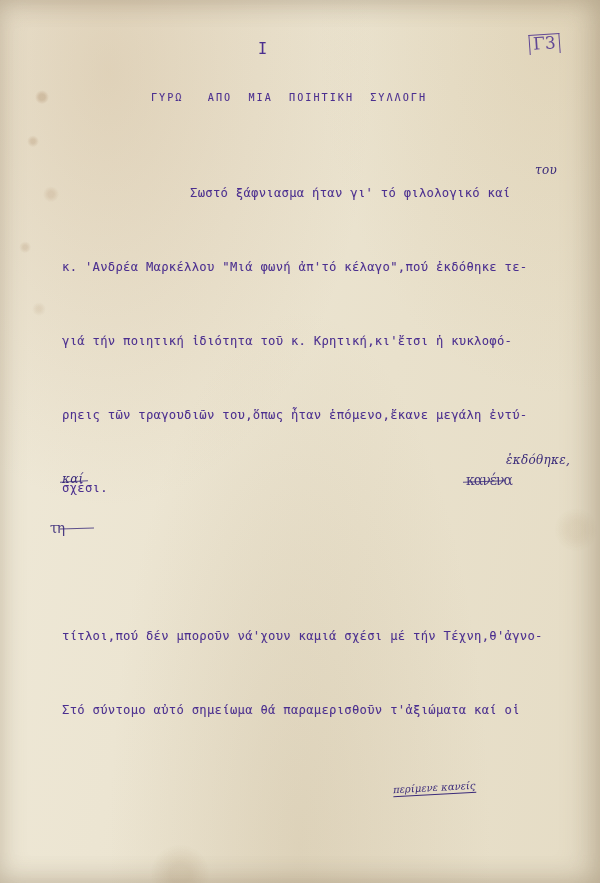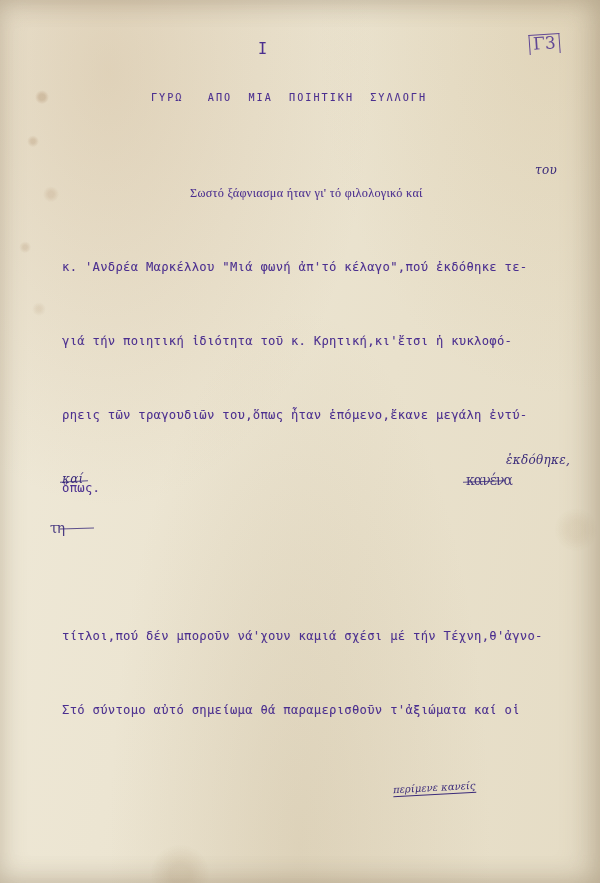--- a/index.html
+++ b/index.html
@@ -87,21 +87,21 @@
     font-size: 12.1px;
     line-height: 24.6px;
     letter-spacing: 0.35px;
     white-space: pre;
     text-shadow: 0.4px 0.3px 0 rgba(90,60,160,0.22);
   }
   .body .ln {
     display: block;
     height: 24.6px;
   }
-  .body .ind { padding-left: 128px; font-family: Liberation Serif, serif; }
+  .body .ind { padding-left: 128px; }
   
   .hand {
     position: absolute;
     color: #3a2a7a;
     font-family: "DejaVu Serif", "Liberation Serif", serif;
     font-style: italic;
     font-size: 12px;
     letter-spacing: 0.3px;
     white-space: nowrap;
   }
@@ -146,21 +146,21 @@
 
   <div class="folio"><span class="box">Γ3</span></div>
 
   <div class="typed title">ΓΥΡΩ   ΑΠΟ  ΜΙΑ  ΠΟΙΗΤΙΚΗ  ΣΥΛΛΟΓΗ</div>
 
   <div class="body">
     <span class="ln ind">Σωστό ξάφνιασμα ήταν γι' τό φιλολογικό καί</span>
     <span class="ln">κ. 'Ανδρέα Μαρκέλλου "Μιά φωνή ἀπ'τό κέλαγο",πού ἐκδόθηκε τε-</span>
     <span class="ln">γιά τήν ποιητική ἰδιότητα τοῦ κ. Κρητική,κι'ἔτσι ἡ κυκλοφό-</span>
     <span class="ln">ρηεις τῶν τραγουδιῶν του,ὅπως ἦταν ἑπόμενο,ἔκανε μεγάλη ἐντύ-</span>
-    <span class="ln">ὅπως.</span>
+    <span class="ln">σχέσι.</span>
     <span class="ln"> </span>
     <span class="ln">τίτλοι,πού δέν μποροῦν νά'χουν καμιά σχέσι μέ τήν Τέχνη,θ'ἀγνο-</span>
     <span class="ln">Στό σύντομο αὐτό σημείωμα θά παραμερισθοῦν τ'ἀξιώματα καί οἱ</span>
     
     
     
     
     
     
     

